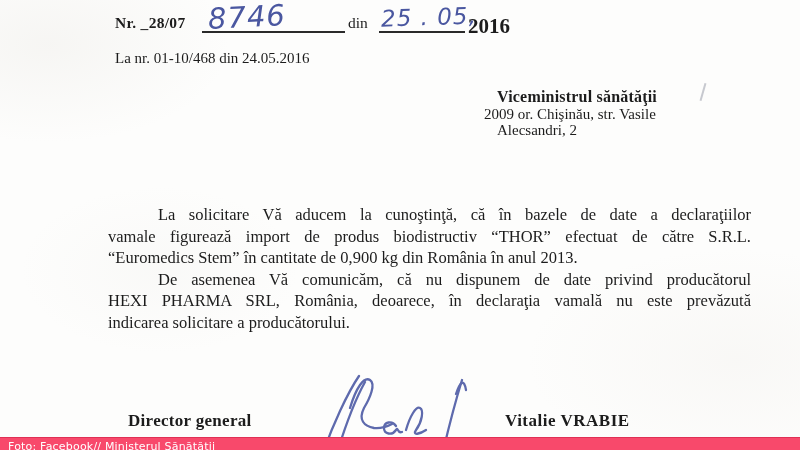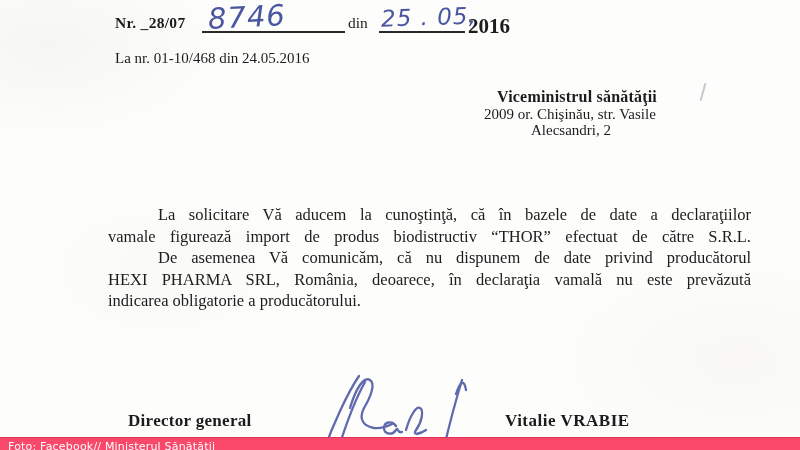--- a/index.html
+++ b/index.html
@@ -22,21 +22,21 @@
   .uline { height:2px; background:#2a2a2a; }
   .uline1 { left:202px; top:31px; width:143px; }
   .uline2 { left:379px; top:31px; width:86px; }
   .din-label { left:348px; top:14px; font-size:15.5px; font-weight:normal; }
   .year-label { left:468px; top:14px; font-size:21px; font-weight:bold; }
   .reference { left:115px; top:50px; font-size:15px; }
   
   .addr-name  { left:497px; top:70px;  font-size:16px; font-weight:bold; letter-spacing:0.4px; }
   .addr-title { left:497px; top:88px;  font-size:16px; font-weight:bold; letter-spacing:0.2px; }
   .addr-l1    { left:484px; top:106px; font-size:15px; }
-  .addr-l2    { left:497px; top:122px; font-size:15px;margin-left:34px; }
+  .addr-l2    { left:497px; top:122px; font-size:15px; }
   .faint-mark { left:702px; top:83px; width:2px; height:18px;
                 background:rgba(110,115,135,0.38); transform:rotate(16deg); }
   
   .body-block { left:108px; top:204px; width:643px; font-size:16.5px; line-height:21.5px; }
   .bodyline { white-space:normal; }
   .bodyline.just { text-align:justify; text-align-last:justify; }
   .bodyline.indent { text-indent:50px; }
   
   .sign-title { left:128px; top:411px; font-size:17px; font-weight:bold; letter-spacing:0.3px; }
   .sign-name  { left:505px; top:411px; font-size:17px; font-weight:bold; letter-spacing:0.5px; }
@@ -66,25 +66,26 @@
 
   <span class="abs addr-title">Viceministrul sănătăţii</span>
   <span class="abs addr-l1">2009 or. Chişinău, str. Vasile</span>
   <span class="abs addr-l2">Alecsandri, 2</span>
   <div class="abs faint-mark"></div>
 
   <div class="abs body-block">
     <div>
         <div class="bodyline indent just">La solicitare Vă aducem la cunoştinţă, că în bazele de date a declaraţiilor</div>
         <div class="bodyline just">vamale figurează import de produs biodistructiv “THOR” efectuat de către S.R.L.</div>
+        <div class="bodyline">“Euromedics Stem” în cantitate de 0,900 kg din România în anul 2013.</div>
       </div>
     <div>
         <div class="bodyline indent just">De asemenea Vă comunicăm, că nu dispunem de date privind producătorul</div>
         <div class="bodyline just">HEXI PHARMA SRL, România, deoarece, în declaraţia vamală nu este prevăzută</div>
-        <div class="bodyline">indicarea obligatorie a producătorului.</div>
+        <div class="bodyline">indicarea solicitare a producătorului.</div>
       </div>
   </div>
 
   <span class="abs sign-title">Director general</span>
   <span class="abs sign-name">Vitalie VRABIE</span>
 
   <svg class="abs signature-svg" viewBox="0 0 170 88" fill="none" xmlns="http://www.w3.org/2000/svg">
     <g stroke="#5663a9" stroke-width="2.3" stroke-linecap="round" opacity="0.95">
       <path d="M10,88 C20,58 36,24 47,8"></path>
       <path d="M24,88 C32,62 44,30 53,14"></path>

